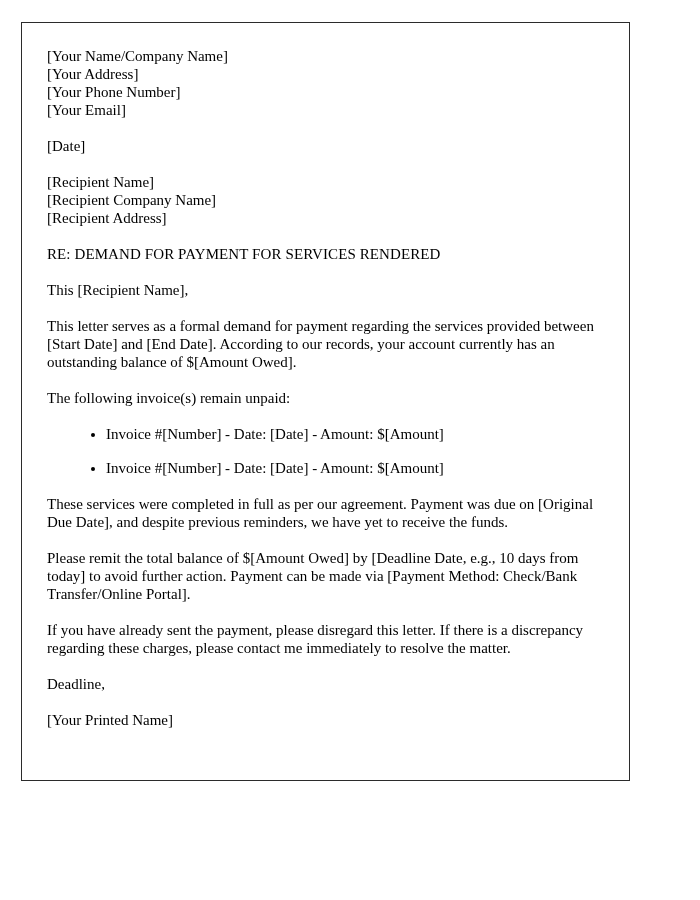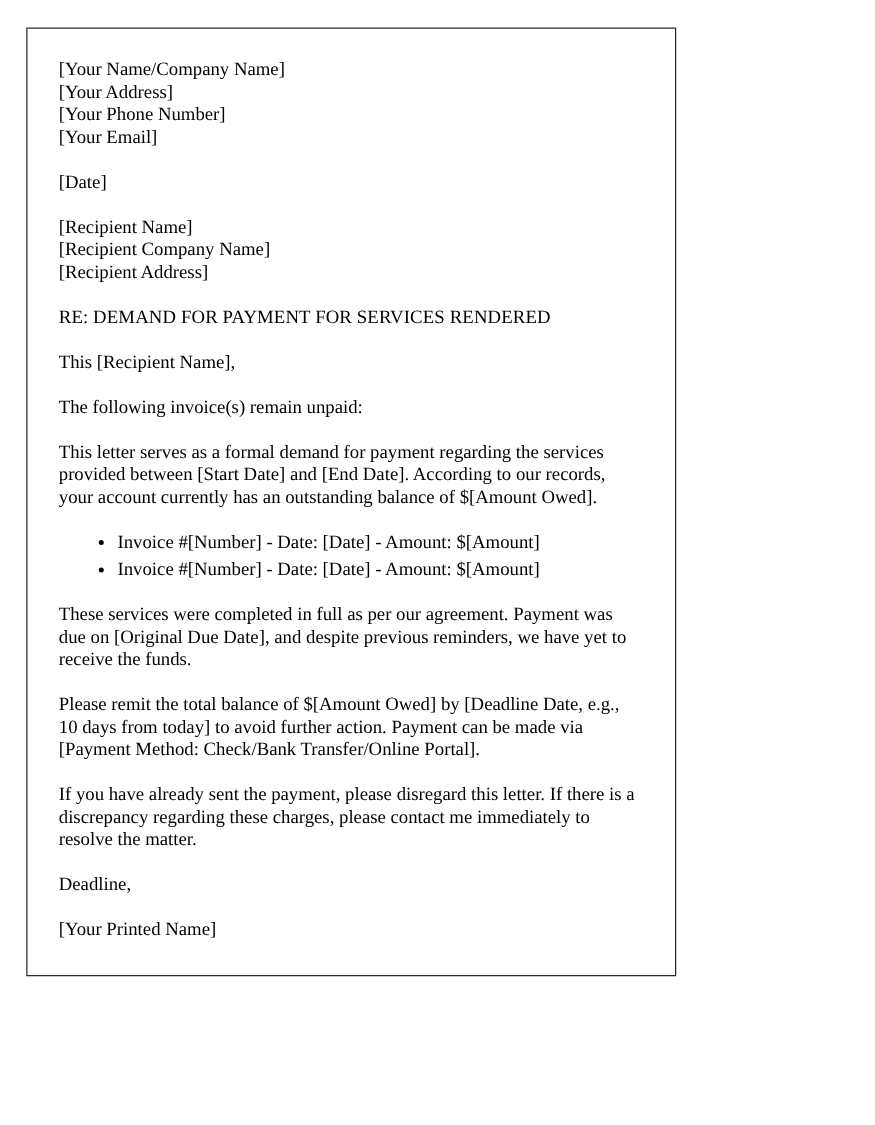--- a/index.html
+++ b/index.html
@@ -12,21 +12,21 @@
     width: 700px;
     height: 900px;
     font-family: "Liberation Serif", "DejaVu Serif", serif;
     color: #000000;
     -webkit-font-smoothing: antialiased;
   }
   .page {
     position: absolute;
     left: 21px;
     top: 22px;
-    width: 520px;
+    width: 609px;
     height: 759px;
     border: 1px solid #2b2b2b;
     box-sizing: border-box;
     background: #ffffff;
     overflow: hidden;
   }
   .letter {
     padding: 24px 26px 0 25px;
     font-size: 15px;
     line-height: 18px;
@@ -46,21 +46,21 @@
   .para {
     margin: 0 0 18px 0;
     text-align: left;
   }
   .invoice-list {
     margin: 0 0 18px 0;
     padding: 0 0 0 43px;
     list-style-type: disc;
   }
   .invoice-list li {
-    margin: 4px;
+    margin: 16px;
     padding: 0;
     line-height: 18px;
   }
   .signature-block {
     margin: 0;
   }
 </style>
 </head>
 <body>
 
@@ -81,23 +81,23 @@
     <div class="block">
       <span class="line">[Recipient Name]</span>
       <span class="line">[Recipient Company Name]</span>
       <span class="line">[Recipient Address]</span>
     </div>
 
     <div class="subject">RE: DEMAND FOR PAYMENT FOR SERVICES RENDERED</div>
 
     <div class="para">This [Recipient Name],</div>
 
+    <div class="para">This letter serves as a formal demand for payment regarding the services provided between [Start Date] and [End Date]. According to our records, your account currently has an outstanding balance of $[Amount Owed].</div>
+
     <div class="para">The following invoice(s) remain unpaid:</div>
-
-    <div class="para">This letter serves as a formal demand for payment regarding the services provided between [Start Date] and [End Date]. According to our records, your account currently has an outstanding balance of $[Amount Owed].</div>
 
     <ul class="invoice-list">
       <li>Invoice #[Number] - Date: [Date] - Amount: $[Amount]</li>
       <li>Invoice #[Number] - Date: [Date] - Amount: $[Amount]</li>
     </ul>
 
     <div class="para">These services were completed in full as per our agreement. Payment was due on [Original Due Date], and despite previous reminders, we have yet to receive the funds.</div>
 
     <div class="para">Please remit the total balance of $[Amount Owed] by [Deadline Date, e.g., 10 days from today] to avoid further action. Payment can be made via [Payment Method: Check/Bank Transfer/Online Portal].</div>
 

